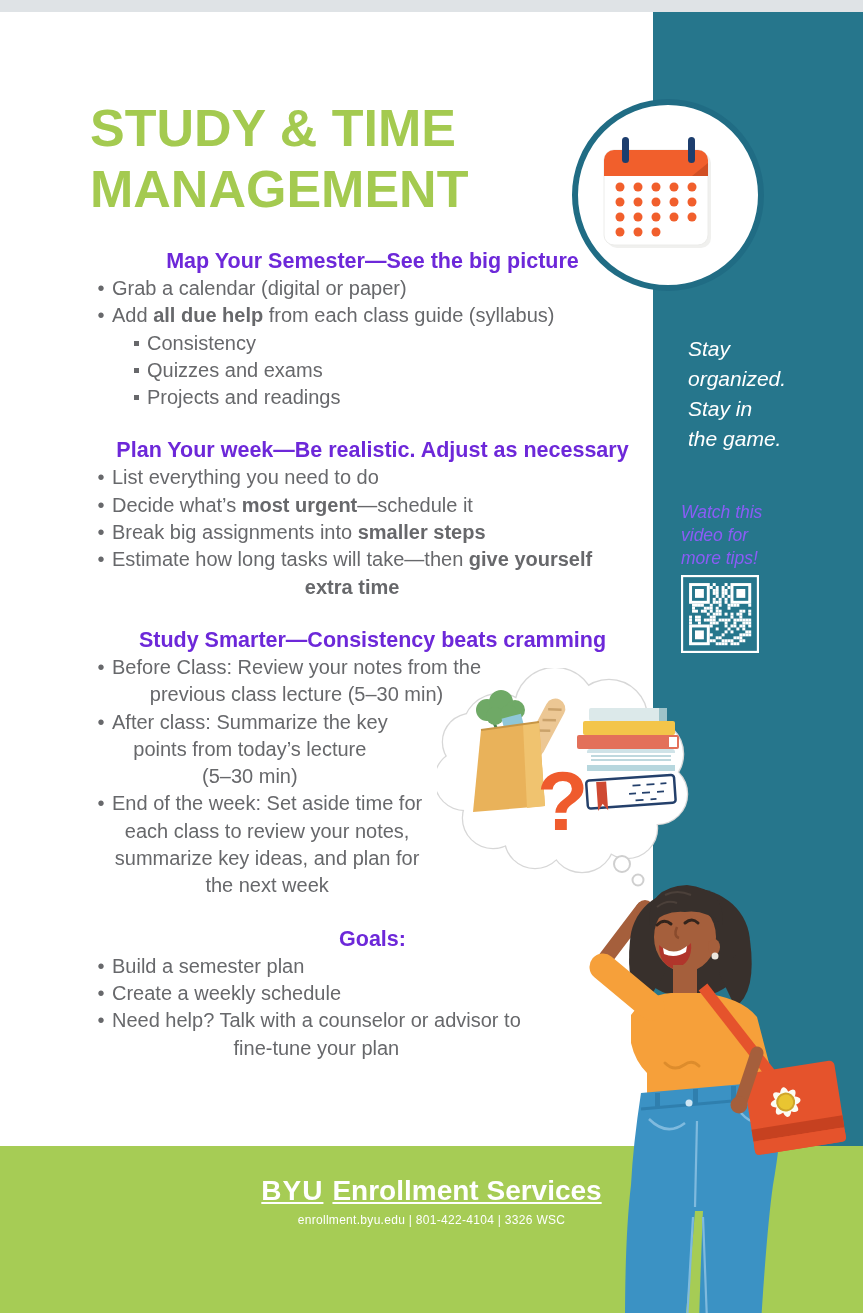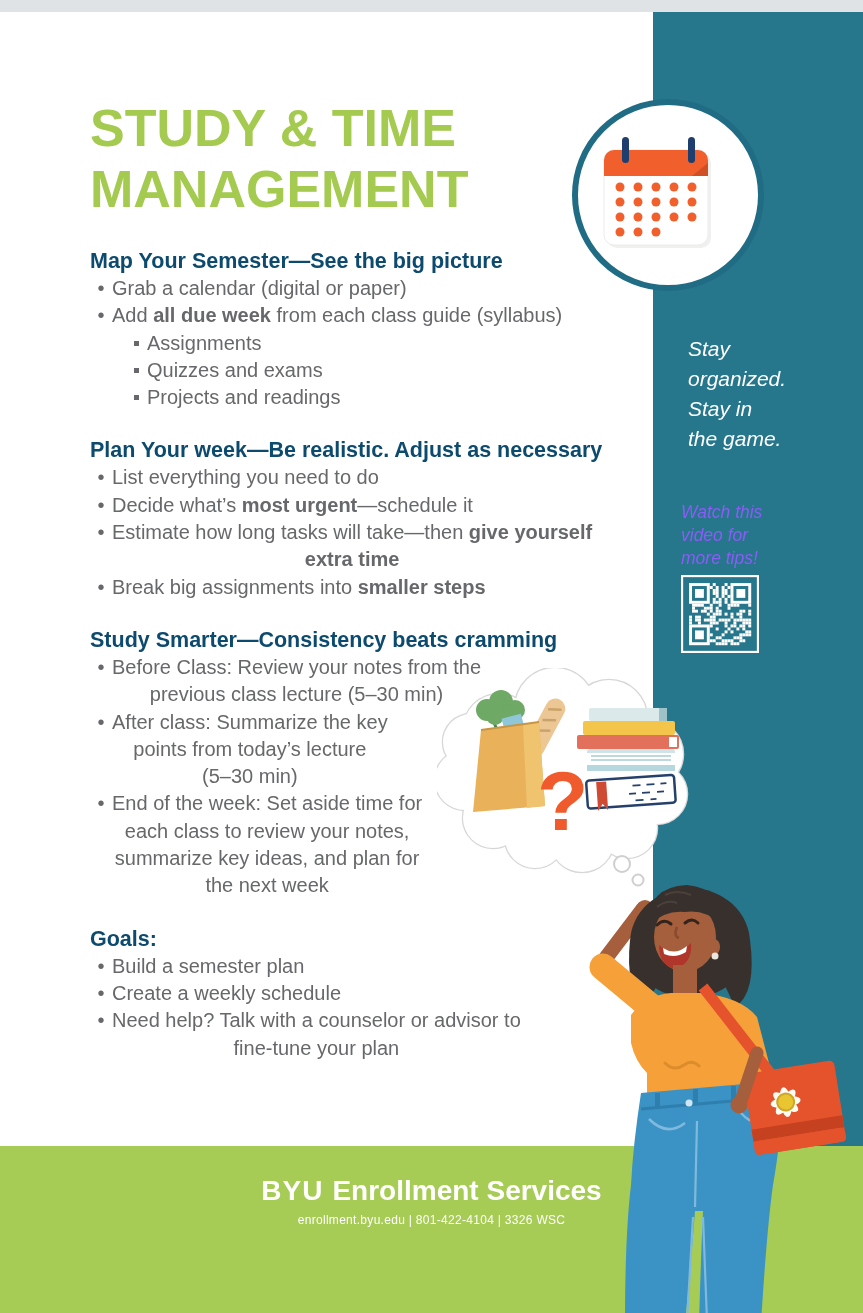--- a/index.html
+++ b/index.html
@@ -5,30 +5,30 @@
   html,body{margin:0;padding:0;background:#dfe3e6;}
   #page{
     position:relative;width:863px;height:1313px;background:#ffffff;
     font-family:"Liberation Sans", sans-serif;overflow:hidden;margin:12px auto;
   }
   
   .sidebar{position:absolute;left:653px;top:0;width:210px;height:1134px;background:#26768c;}
   
   .footer{position:absolute;left:0;top:1134px;width:863px;height:175px;background:#a6cc55;}
   .footer-text{position:absolute;left:0;top:1164px;width:863px;text-align:center;color:#fff;z-index:3;}
-  .brand-line{font-size:28px;line-height:30px;}
+  .brand-line{font-size:28px;line-height:30px;text-decoration:underline;}
   .brand{font-weight:900;letter-spacing:1px;}
   .brand-suffix{font-weight:700;margin-left:9px;}
   .contact{margin-top:7px;font-size:12px;font-weight:500;letter-spacing:.3px;}
   
   .content{position:absolute;left:90px;top:86px;width:565px;z-index:2;}
   h1.title{margin:0 0 28px 0;color:#a4ca50;font-size:52px;line-height:61px;font-weight:700;letter-spacing:0;}
   .section{margin-top:26px;}
   .section:first-of-type{margin-top:0;}
-  .section h2{margin:0;color:#0c4a6e;font-size:21.5px;line-height:27px;font-weight:700;}
+  .section h2{margin:0;color:#6d28d9;font-size:21.5px;line-height:27px;font-weight:700;text-align:center;}
   .section ul{margin:0;padding:0;list-style:none;}
   .section li{display:flex;color:#67686b;font-size:20px;line-height:27.3px;text-align:center;}
   .section li .marker{flex:none;width:22px;}
   .section li.b-main .marker::before{content:"•";}
   .section li.b-sub{padding-left:44px;}
   .section li.b-sub .marker{width:13px;position:relative;}
   .section li.b-sub .marker::before{content:"";position:absolute;left:0;top:11px;width:5px;height:5px;background:#67686b;}
   .btext{white-space:pre-line;}
   .btext strong{font-weight:700;}
   
@@ -58,25 +58,25 @@
     <div id="sections">
         <div class="section">
           <h2>Map Your Semester—See the big picture</h2>
           <ul>
             <li class="b-main">
               <span class="marker"></span>
               <span class="btext">Grab a calendar (digital or paper)</span>
             </li>
             <li class="b-main">
               <span class="marker"></span>
-              <span class="btext">Add <strong>all due week</strong> from each class guide (syllabus)</span>
+              <span class="btext">Add <strong>all due help</strong> from each class guide (syllabus)</span>
             </li>
             <li class="b-sub">
               <span class="marker"></span>
-              <span class="btext">Assignments</span>
+              <span class="btext">Consistency</span>
             </li>
             <li class="b-sub">
               <span class="marker"></span>
               <span class="btext">Quizzes and exams</span>
             </li>
             <li class="b-sub">
               <span class="marker"></span>
               <span class="btext">Projects and readings</span>
             </li>
           </ul>
@@ -87,26 +87,26 @@
             <li class="b-main">
               <span class="marker"></span>
               <span class="btext">List everything you need to do</span>
             </li>
             <li class="b-main">
               <span class="marker"></span>
               <span class="btext">Decide what’s <strong>most urgent</strong>—schedule it</span>
             </li>
             <li class="b-main">
               <span class="marker"></span>
+              <span class="btext">Break big assignments into <strong>smaller steps</strong></span>
+            </li>
+            <li class="b-main">
+              <span class="marker"></span>
               <span class="btext">Estimate how long tasks will take—then <strong>give yourself
 extra time</strong></span>
-            </li>
-            <li class="b-main">
-              <span class="marker"></span>
-              <span class="btext">Break big assignments into <strong>smaller steps</strong></span>
             </li>
           </ul>
         </div>
         <div class="section">
           <h2>Study Smarter—Consistency beats cramming</h2>
           <ul>
             <li class="b-main">
               <span class="marker"></span>
               <span class="btext">Before Class: Review your notes from the
 previous class lecture (5–30 min)</span>

